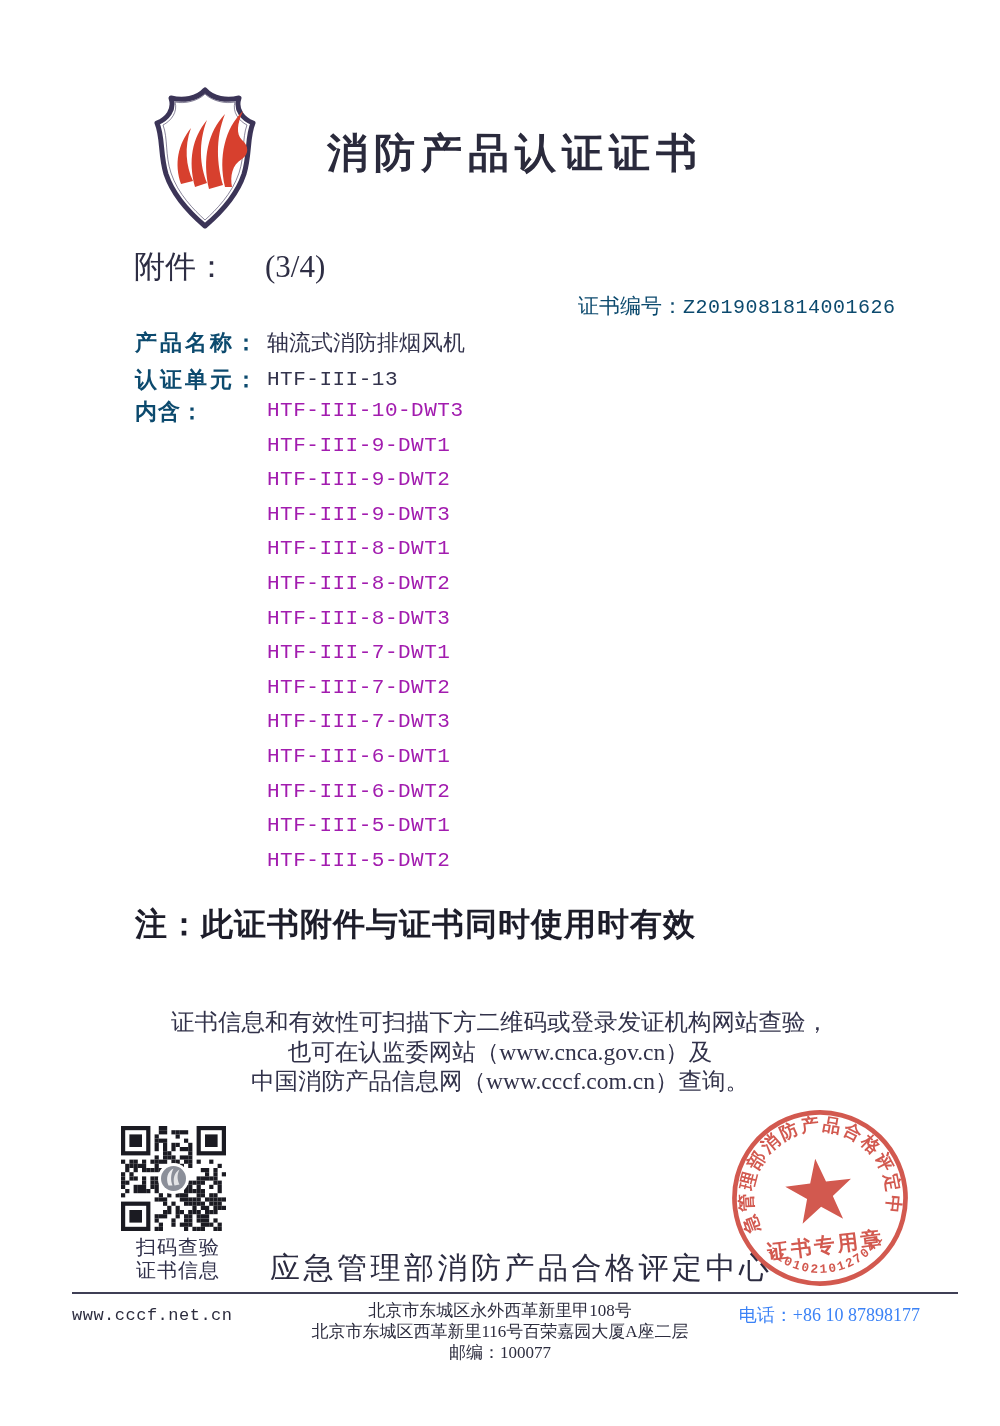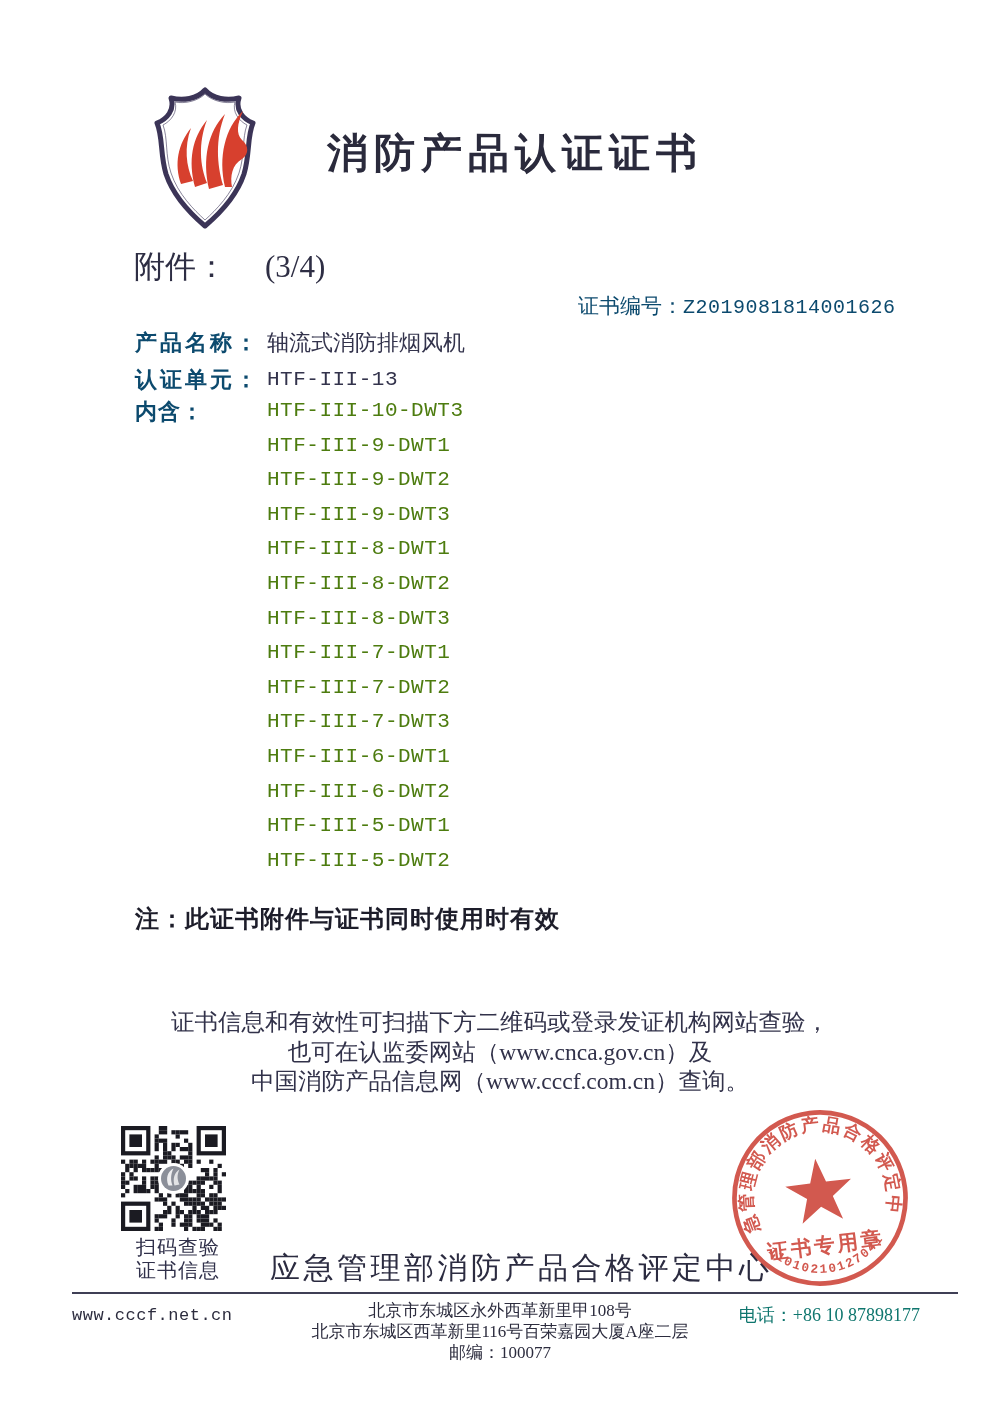--- a/index.html
+++ b/index.html
@@ -34,25 +34,25 @@
     display:inline-block; width:132px; font-weight:700; font-size:22px;
     letter-spacing:3px; color:#0c4a6e; vertical-align:middle;
   }
   .flabel.contains { letter-spacing:1px; }
   .fvalue { font-size:22px; color:#33334c; vertical-align:middle; }
   .fvalue.mono { font-size:21px; letter-spacing:0.5px; }
 
   .models { position:absolute; left:135px; top:394px; }
   .model-row { height:34.6px; line-height:34.6px; white-space:nowrap; }
   .model-row .indent { display:inline-block; width:132px; }
-  .model { font-size:21px; color:#4d7c0f; letter-spacing:0.5px; }
+  .model { font-size:21px; color:#a21caf; letter-spacing:0.5px; }
 
   .note {
     position:absolute; left:135px; top:903px;
-    font-size:24px; font-weight:700; color:#1d1d2a; letter-spacing:1px;
+    font-size:32px; font-weight:700; color:#1d1d2a; letter-spacing:1px;
   }
 
   .verify {
     position:absolute; left:0; right:0; top:1008px;
     text-align:center; font-size:23.5px; line-height:29.5px; color:#32324a;
   }
 
   .qr-box { position:absolute; left:121px; top:1126px; width:105px; height:105px; }
   .qr-caption {
     position:absolute; left:136px; top:1236px;
@@ -67,21 +67,21 @@
   .seal { position:absolute; left:726px; top:1104px; width:188px; height:188px;
           transform:rotate(-7deg); opacity:0.92; }
 
   .footer-rule {
     position:absolute; left:72px; top:1292px; width:886px; height:0;
     border-top:2px solid #3f3f55;
   }
   .f-left  { position:absolute; left:72px;  top:1306px; font-size:17px; color:#2c2c3e; letter-spacing:0.5px; }
   .f-center{ position:absolute; left:270px; top:1300px; width:460px; text-align:center;
              font-size:17px; line-height:21px; color:#2c2c3e; }
-  .f-right { position:absolute; right:80px; top:1303px; font-size:18px; color:#0f766e; }
+  .f-right { position:absolute; right:80px; top:1303px; font-size:18px; color:#3b82f6; }
 </style>
 </head>
 <body>
 
 <div class="page">
 
   <div class="logo">
     <svg viewBox="0 0 120 150" width="120" height="150">
       <path d="M60 6 C52 15,38 17,26 14 C30 26,22 35,12 39
                C18 53,15 70,21 90 C29 114,47 131,60 142

